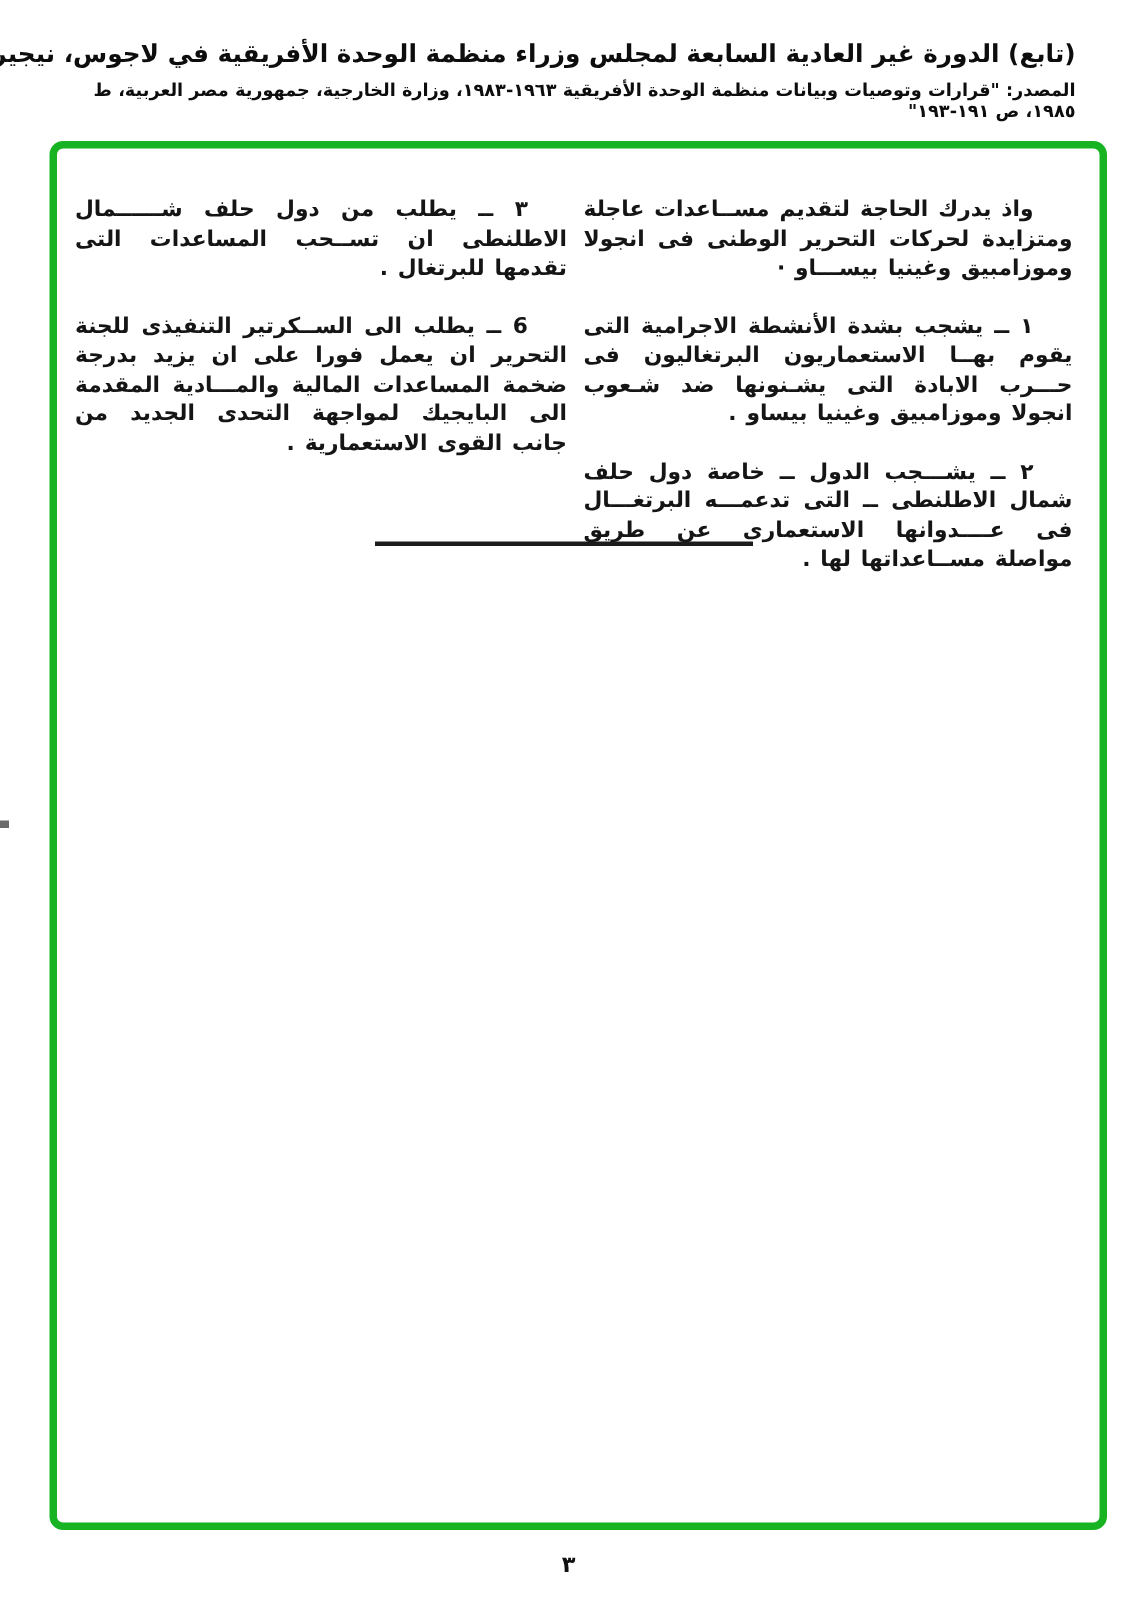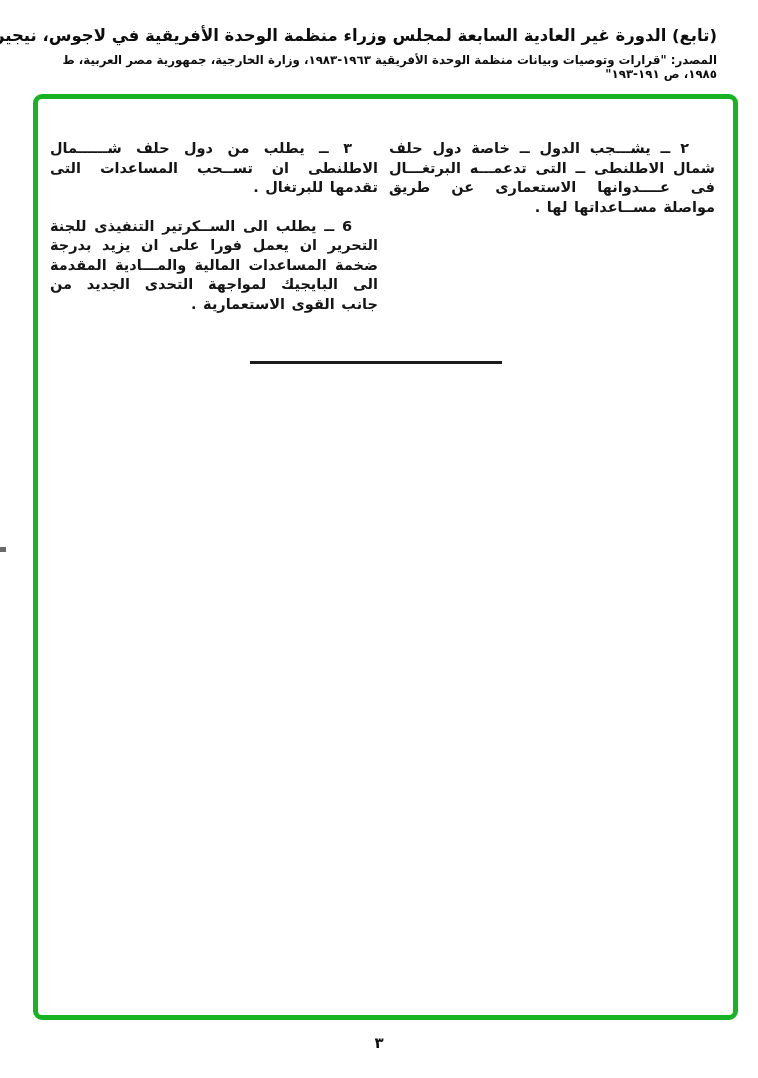--- a/index.html
+++ b/index.html
@@ -41,21 +41,21 @@
     left: 33px;
     top: 94px;
     width: 695px;
     height: 916px;
     border: 5px solid #17b322;
     border-radius: 9px;
     background: #ffffff;
   }
   .col {
     position: absolute;
-    top: 40px;
+    top: 32px;
   }
   .col-right {
     right: 18px;
     width: 326px;
   }
   .col-left {
     left: 12px;
     width: 328px;
   }
   .para {
@@ -102,20 +102,22 @@
 <div class="page">
 
   <div class="header">
     <div class="header-title">(تابع) الدورة غير العادية السابعة لمجلس وزراء منظمة الوحدة الأفريقية في لاجوس، نيجيريا، ٩-١٢ ديسمبر ١٩٧٠</div>
     <div class="header-source">المصدر: "قرارات وتوصيات وبيانات منظمة الوحدة الأفريقية ١٩٦٣-١٩٨٣، وزارة الخارجية، جمهورية مصر العربية، ط ١٩٨٥، ص ١٩١-١٩٣"</div>
   </div>
 
   <div class="green-box">
 
     <div class="col col-right">
+      <p class="para">واذ يدرك الحاجة لتقديم مســاعدات عاجلة ومتزايدة لحركات التحرير الوطنى فى انجولا وموزامبيق وغينيا بيســـاو ·</p>
+      <p class="para">١ ــ يشجب بشدة الأنشطة الاجرامية التى يقوم بهــا الاستعماريون البرتغاليون فى حـــرب الابادة التى يشـنونها ضد شـعوب انجولا وموزامبيق وغينيا بيساو .</p>
       <p class="para">٢ ــ يشـــجب الدول ــ خاصة دول حلف شمال الاطلنطى ــ التى تدعمـــه البرتغـــال فى عــــدوانها الاستعمارى عن طريق مواصلة مســاعداتها لها .</p>
     </div>
 
     <div class="col col-left">
       <p class="para">٣ ــ يطلب من دول حلف شــــــمال الاطلنطى ان تســحب المساعدات التى تقدمها للبرتغال .</p>
       <p class="para">6 ــ يطلب الى الســكرتير التنفيذى للجنة التحرير ان يعمل فورا على ان يزيد بدرجة ضخمة المساعدات المالية والمـــادية المقدمة الى البايجيك لمواجهة التحدى الجديد من جانب القوى الاستعمارية .</p>
     </div>
 
     <div class="divider"></div>
 

